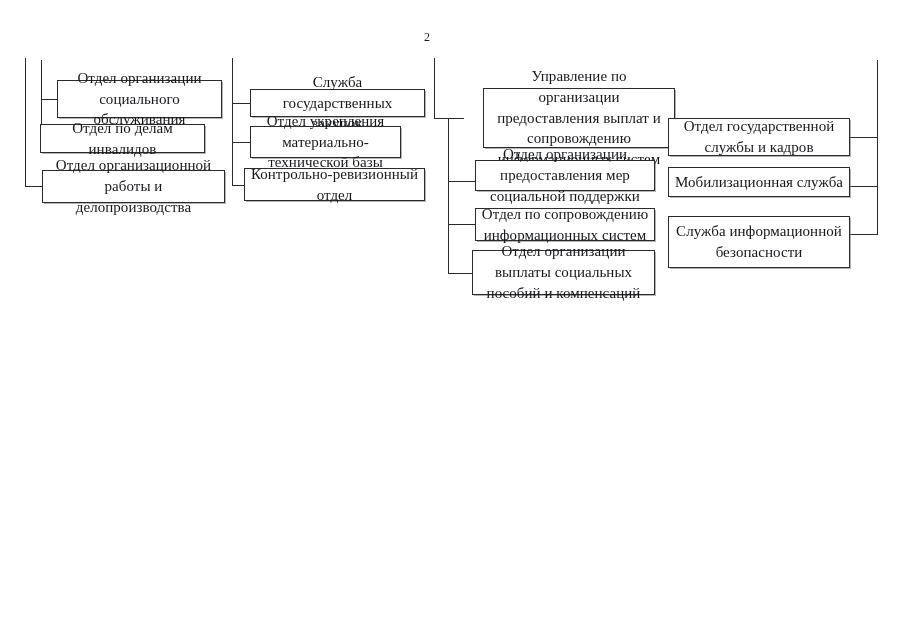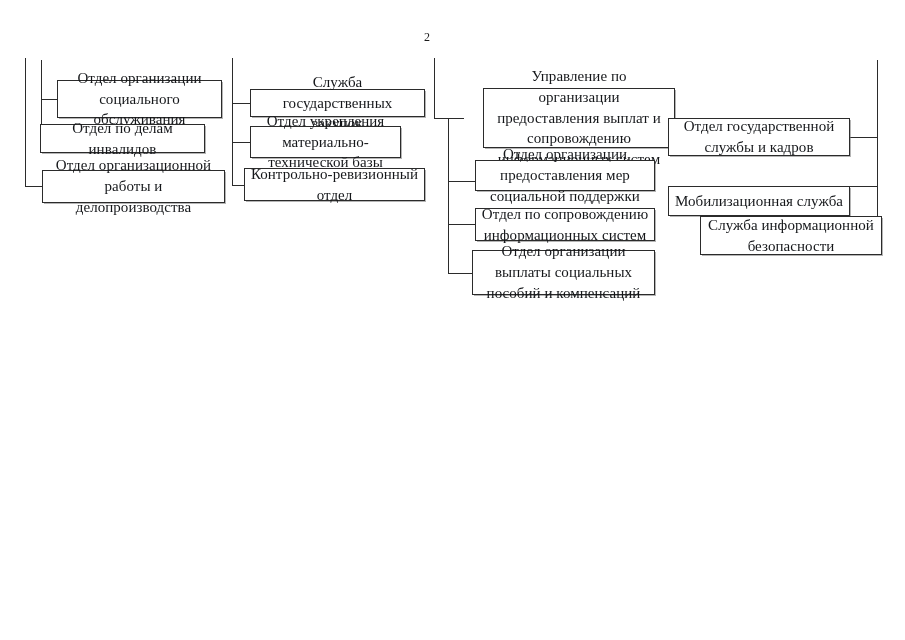--- a/index.html
+++ b/index.html
@@ -134,21 +134,21 @@
   </div>
 
   <div class="node" style="left:472px; top:250px; width:183px; height:45px;">
     <span>Отдел организации выплаты социальных пособий и компенсаций</span>
   </div>
 
   <div class="node" style="left:668px; top:118px; width:182px; height:38px;">
     <span>Отдел государственной службы и кадров</span>
   </div>
 
-  <div class="node" style="left:668px; top:186px; width:182px; height:30px;">
+  <div class="node" style="left:668px; top:167px; width:182px; height:30px;">
     <span>Мобилизационная служба</span>
   </div>
 
-  <div class="node" style="left:700px; top:216px; width:182px; height:39px;">
+  <div class="node" style="left:668px; top:216px; width:182px; height:52px;">
     <span>Служба информационной безопасности</span>
   </div>
 
 </div>
 
 </body></html>

